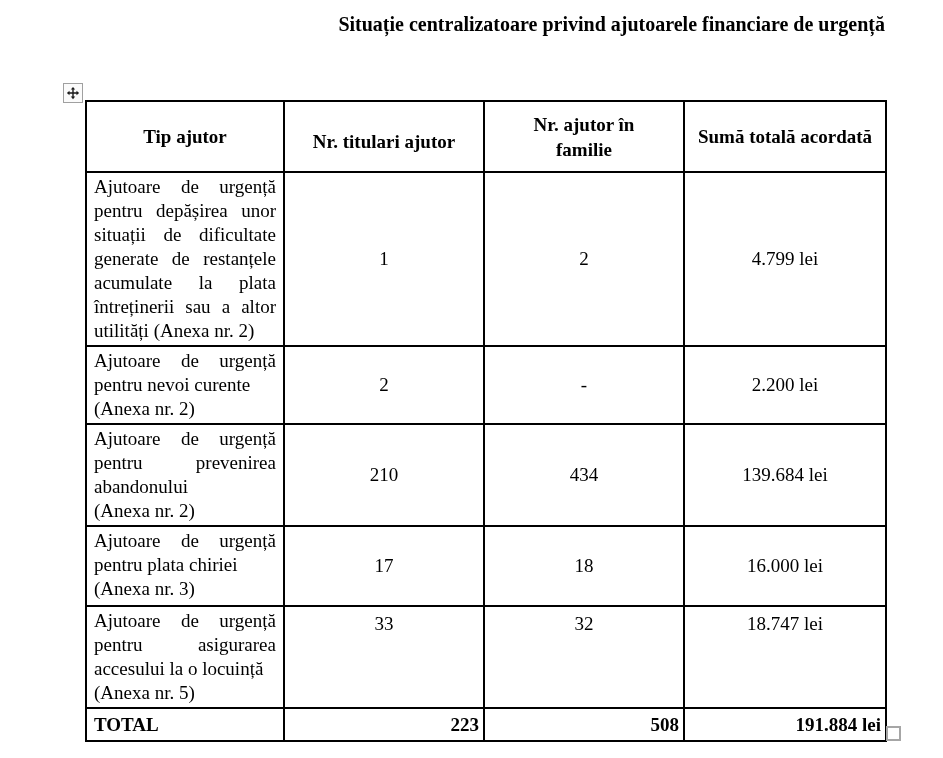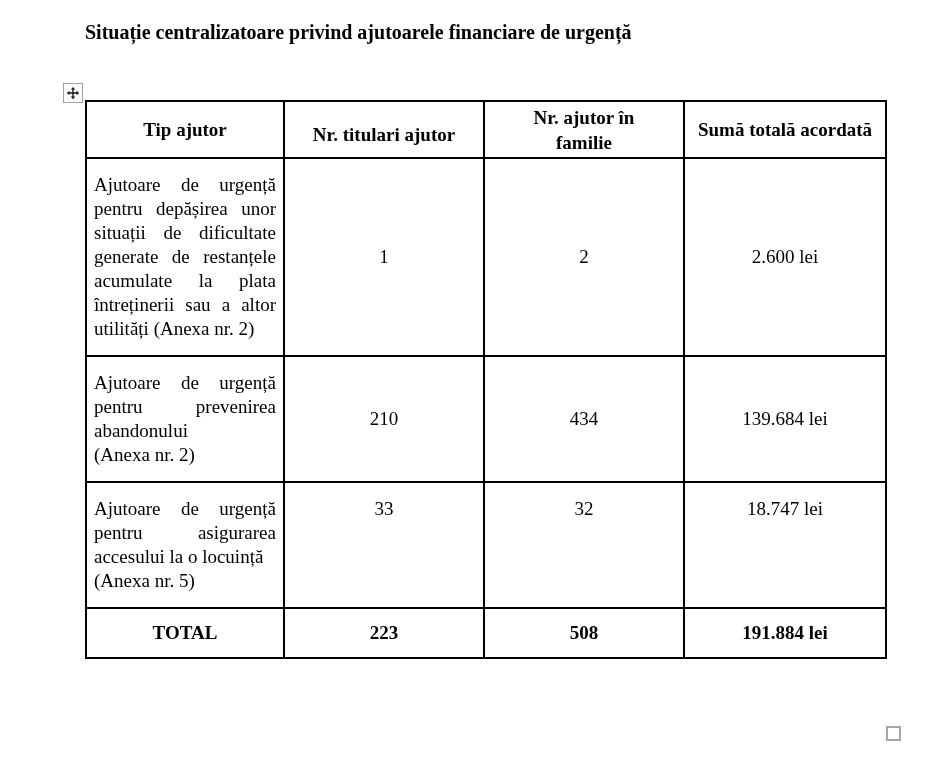--- a/index.html
+++ b/index.html
@@ -5,22 +5,22 @@
   * { box-sizing: border-box; }
   html, body { margin: 0; padding: 0; }
   body {
     width: 943px; height: 758px; position: relative;
     background: #ffffff; color: #000000; overflow: hidden;
     font-family: "Liberation Serif", "DejaVu Serif", serif;
   }
 
   
   .doc-title {
-    position: absolute; left: 85px; top: 16px; width: 800px;
-    text-align: left; font-weight: bold; font-size: 20px; line-height: 32px;
+    position: absolute; left: 85px; top: 8px; width: 800px;
+    text-align: right; font-weight: bold; font-size: 20px; line-height: 32px;
     margin: 0;
   }
   .doc-title .line { display: block; }
 
   
   .move-handle {
     position: absolute; left: 63px; top: 83px; width: 20px; height: 20px;
     border: 1px solid #a0a0a0; background: #fbfbfb;
     display: flex; align-items: center; justify-content: center;
     cursor: move;
@@ -42,30 +42,30 @@
     border: 2px solid #000000; font-size: 19px; overflow: hidden;
     padding: 0;
   }
   .aid th {
     font-weight: bold; text-align: center; vertical-align: middle;
     line-height: 25px; white-space: pre-line; padding: 2px 4px;
   }
   .aid th.low { padding-top: 12px; }
   .aid td.tip {
     text-align: justify; vertical-align: top;
-    padding: 14px 7px; line-height: 24px; white-space: pre-line;
+    padding: 2px 7px; line-height: 24px; white-space: pre-line;
   }
   .aid td.num { text-align: center; vertical-align: middle; padding: 0 4px; }
-  .aid tr.top-vals td.num { vertical-align: top; padding-top: 15px; }
-  .aid tr.total-row td { font-weight: bold; }
+  .aid tr.top-vals td.num { vertical-align: top; padding-top: 6px; }
+  .aid tr.total-row td { font-weight: bold; text-align: right; }
   .aid tr.total-row td.tip {
-    text-align: center; vertical-align: middle; white-space: normal; line-height: 20px;
+    text-align: left; vertical-align: middle; white-space: normal; line-height: 20px;
   }
 
-  .h-head  { height: 57px; }
+  .h-head  { height: 71px; }
   .h-r1    { height: 172px; }
   .h-r2    { height: 78px; }
   .h-r3    { height: 101px; }
   .h-r4    { height: 80px; }
   .h-r5    { height: 76px; }
   .h-total { height: 33px; }
 </style>
 </head>
 <body>
 
@@ -95,28 +95,42 @@
       <th>Nr. ajutor în
 familie</th>
       <th>Sumă totală acordată</th>
     </tr>
   </thead>
   <tbody>
     <tr class="h-r1">
       <td class="tip">Ajutoare de urgență pentru depășirea unor situații de dificultate generate de restanțele acumulate la plata întreținerii sau a altor utilități (Anexa nr. 2)</td>
       <td class="num">1</td>
       <td class="num">2</td>
-      <td class="num">2.600 lei</td>
+      <td class="num">4.799 lei</td>
+    </tr>
+    <tr class="h-r2">
+      <td class="tip">Ajutoare de urgență pentru nevoi curente
+(Anexa nr. 2)</td>
+      <td class="num">2</td>
+      <td class="num">-</td>
+      <td class="num">2.200 lei</td>
     </tr>
     <tr class="h-r3">
       <td class="tip">Ajutoare de urgență pentru prevenirea abandonului
 (Anexa nr. 2)</td>
       <td class="num">210</td>
       <td class="num">434</td>
       <td class="num">139.684 lei</td>
+    </tr>
+    <tr class="h-r4">
+      <td class="tip">Ajutoare de urgență pentru plata chiriei
+(Anexa nr. 3)</td>
+      <td class="num">17</td>
+      <td class="num">18</td>
+      <td class="num">16.000 lei</td>
     </tr>
     <tr class="h-r5 top-vals">
       <td class="tip">Ajutoare de urgență pentru asigurarea accesului la o locuință
 (Anexa nr. 5)</td>
       <td class="num">33</td>
       <td class="num">32</td>
       <td class="num">18.747 lei</td>
     </tr>
     <tr class="h-total total-row">
       <td class="tip">TOTAL</td>

